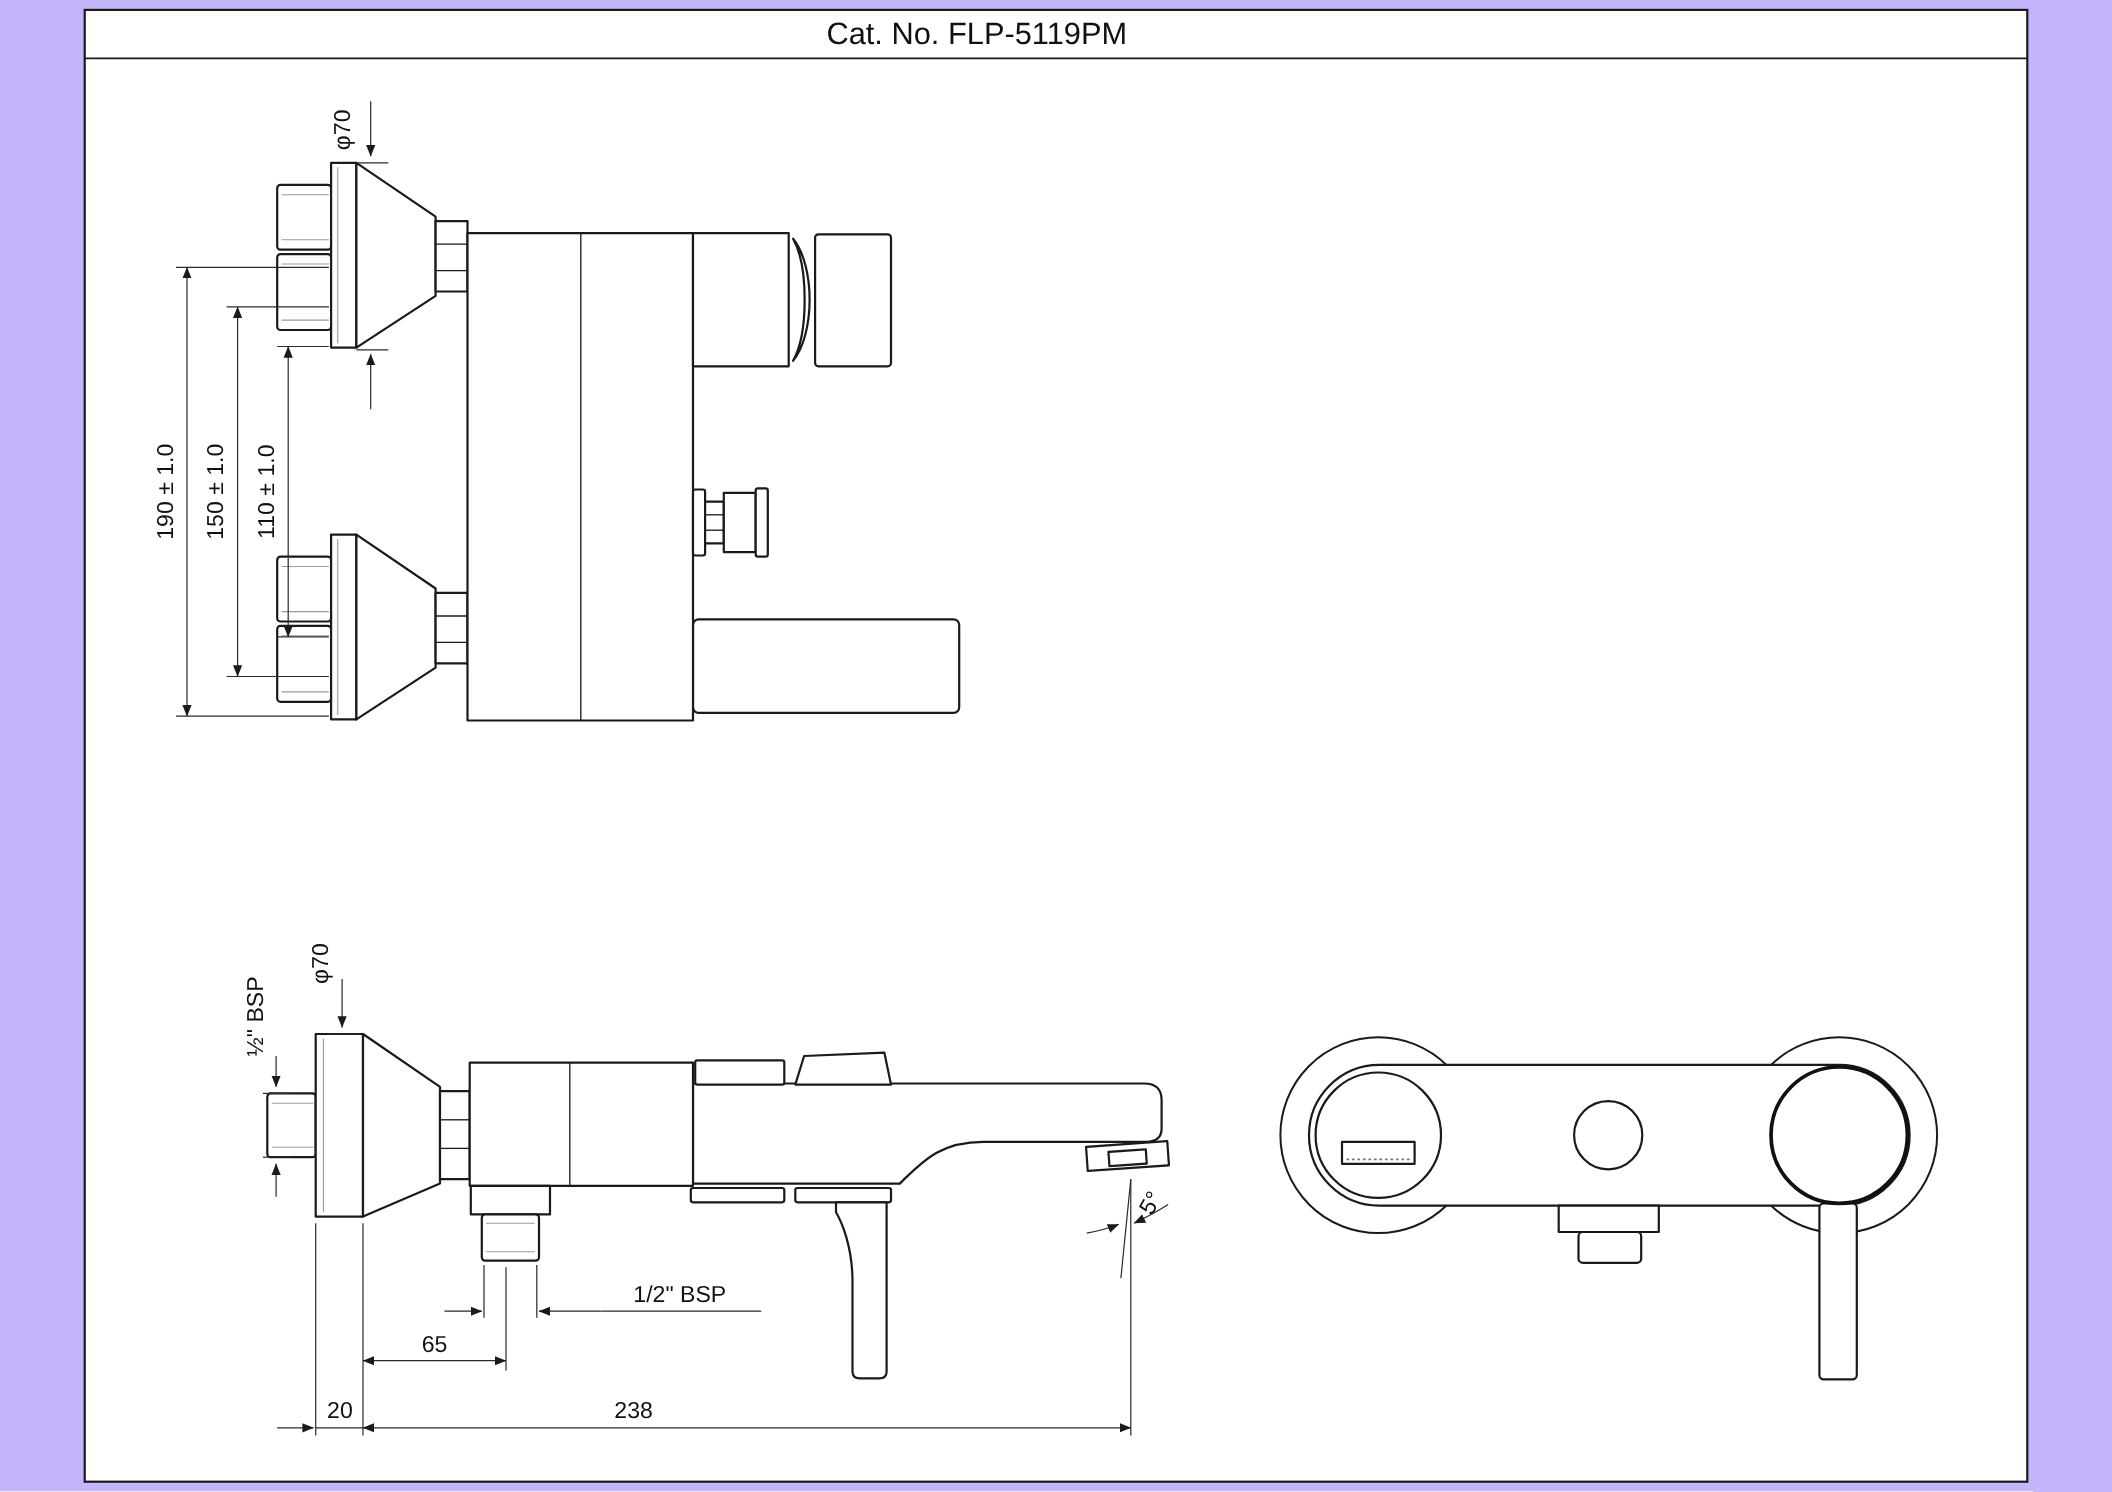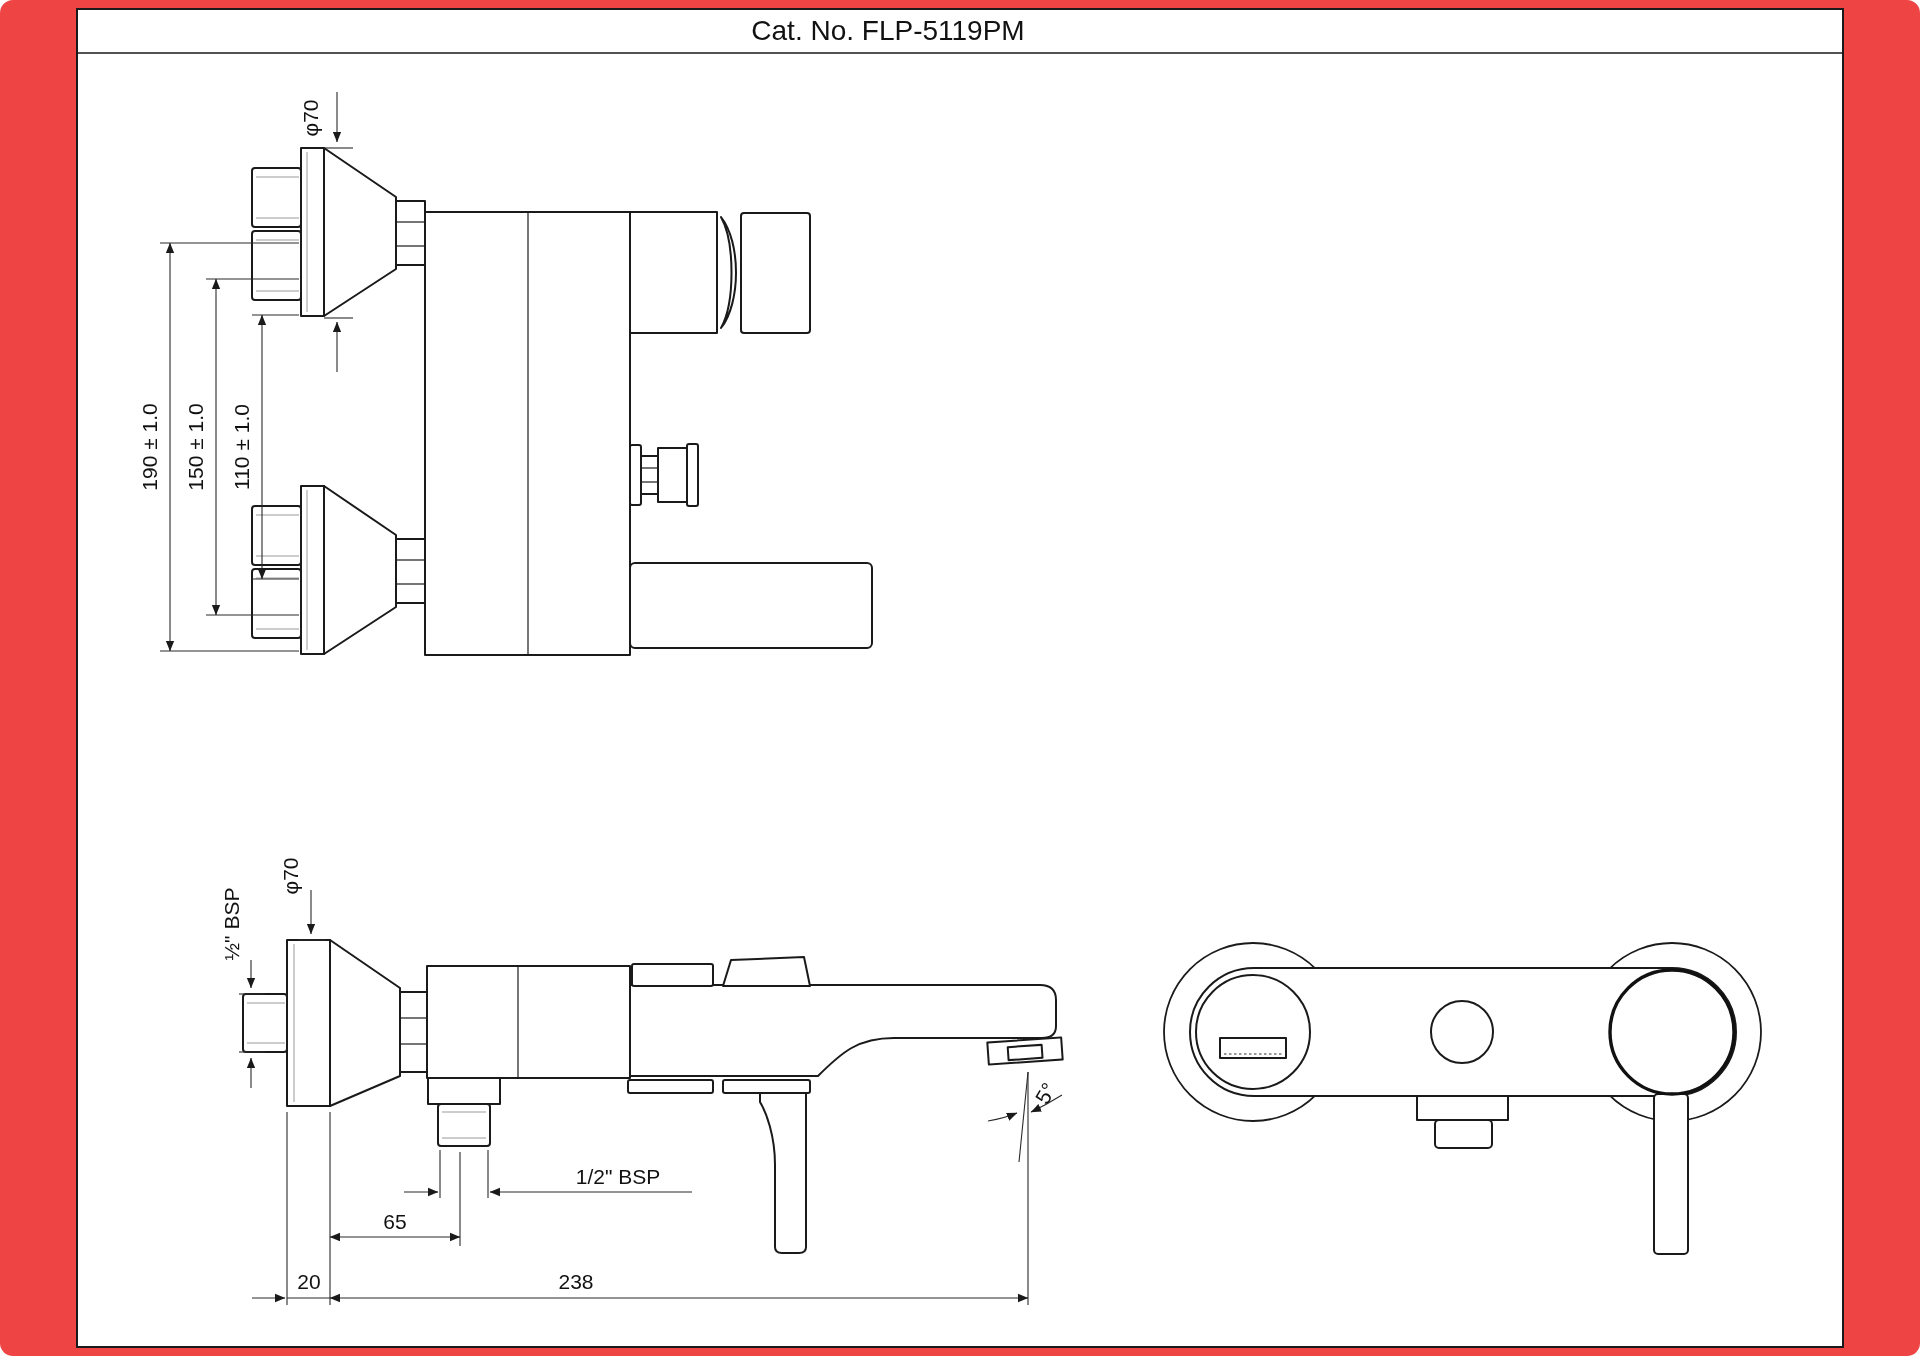--- a/index.html
+++ b/index.html
@@ -1,17 +1,17 @@
 <!DOCTYPE html>
 <html><head>
 <meta charset="utf-8">
 <style>
   html,body{margin:0;padding:0;background:#fff;}
   body{font-family:"Liberation Sans",sans-serif;}
-  .stage{width:1920px;height:1356px;position:relative;background:#ef4444;border-radius:13px;}
+  .stage{width:1920px;height:1356px;position:relative;background:#c4b5fd;}
   svg{display:block;}
   .outline{fill:#ffffff;stroke:#1a1a1a;stroke-width:2;stroke-linejoin:round;}
   .outline-nf{fill:none;stroke:#1a1a1a;stroke-width:2;stroke-linejoin:round;}
   .circ{fill:none;stroke:#1a1a1a;stroke-width:1.8;}
   .bold{fill:#ffffff;stroke:#111111;stroke-width:3.4;}
   .step{stroke:#1a1a1a;stroke-width:1.2;fill:none;}
   .shade{stroke:#9a9a9a;stroke-width:1;fill:none;}
   .dim{stroke:#2a2a2a;stroke-width:1.1;fill:none;}
   .dimtext{font-size:21px;fill:#111;}
   .titletext{font-size:28px;fill:#111;}

